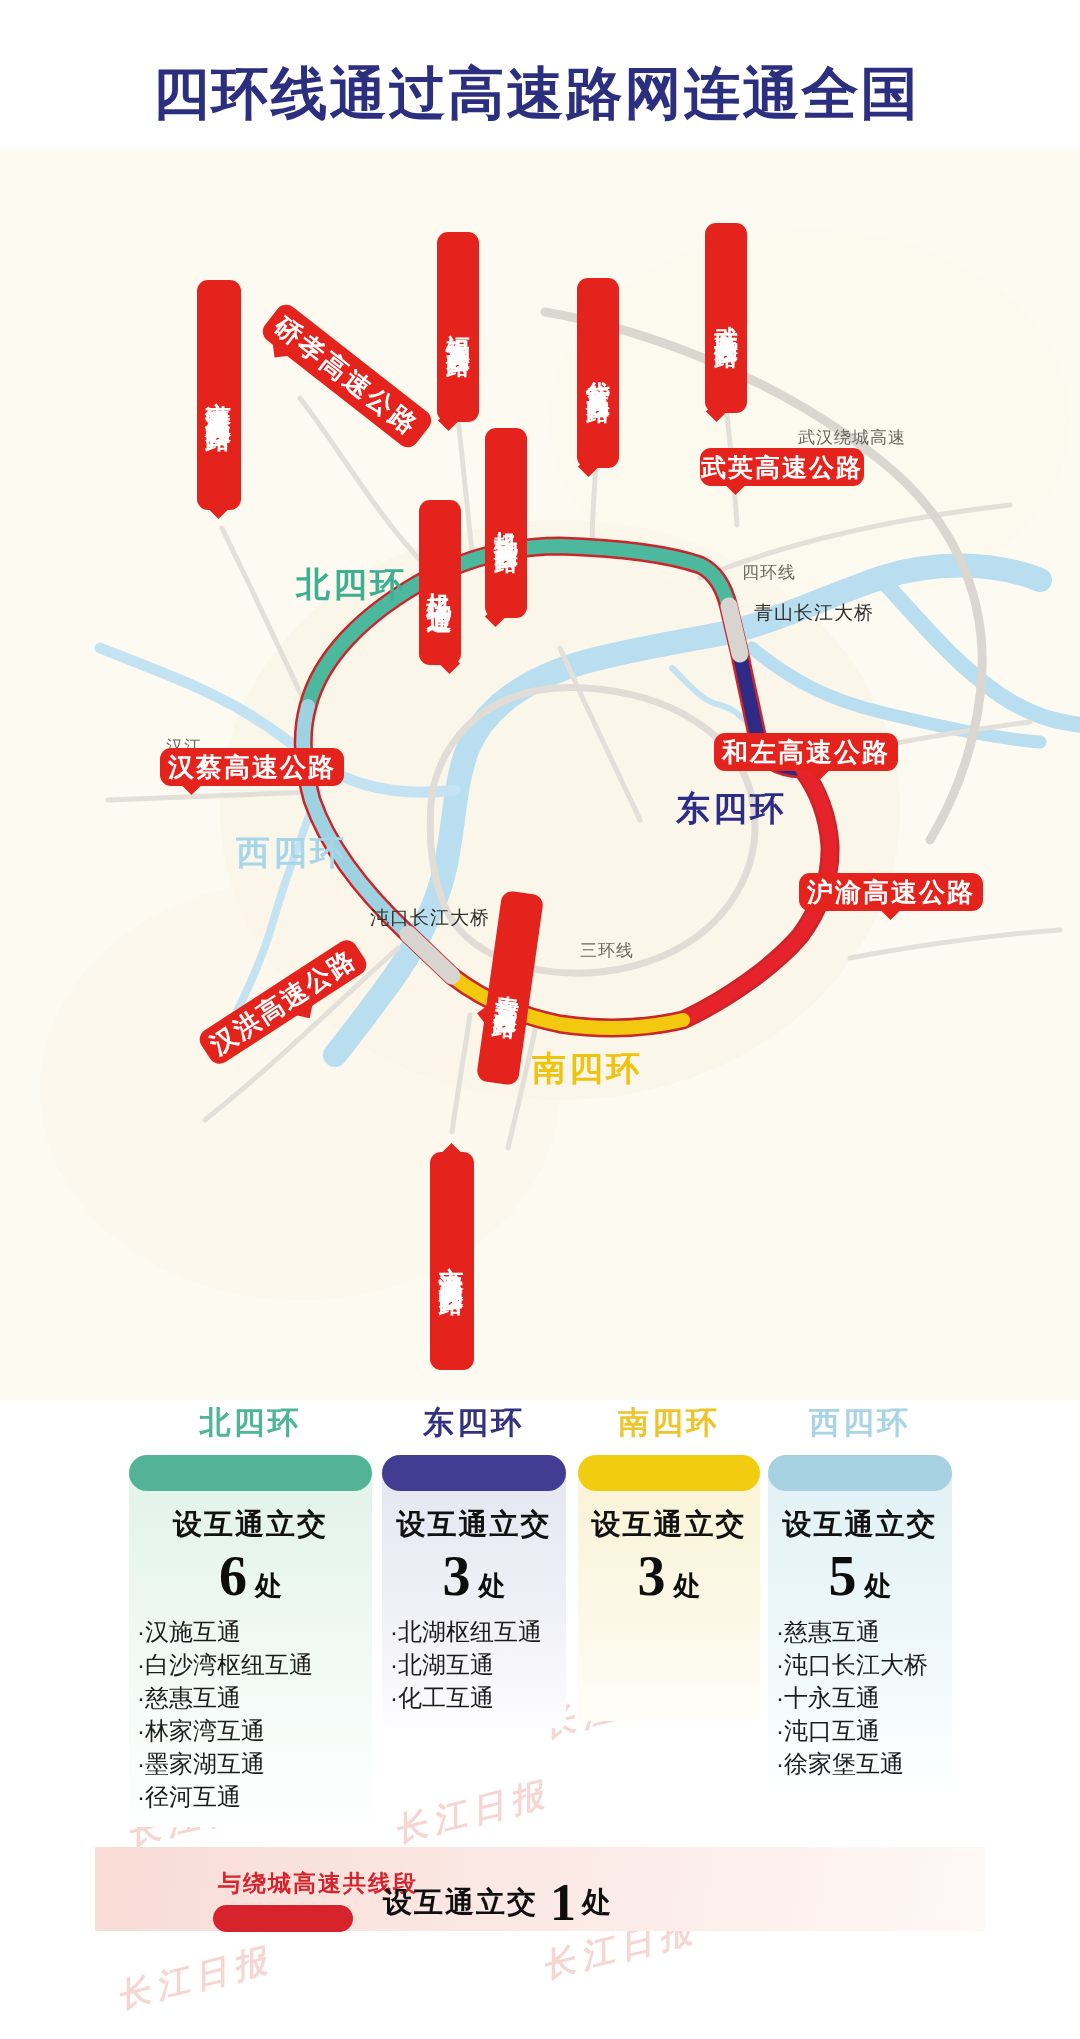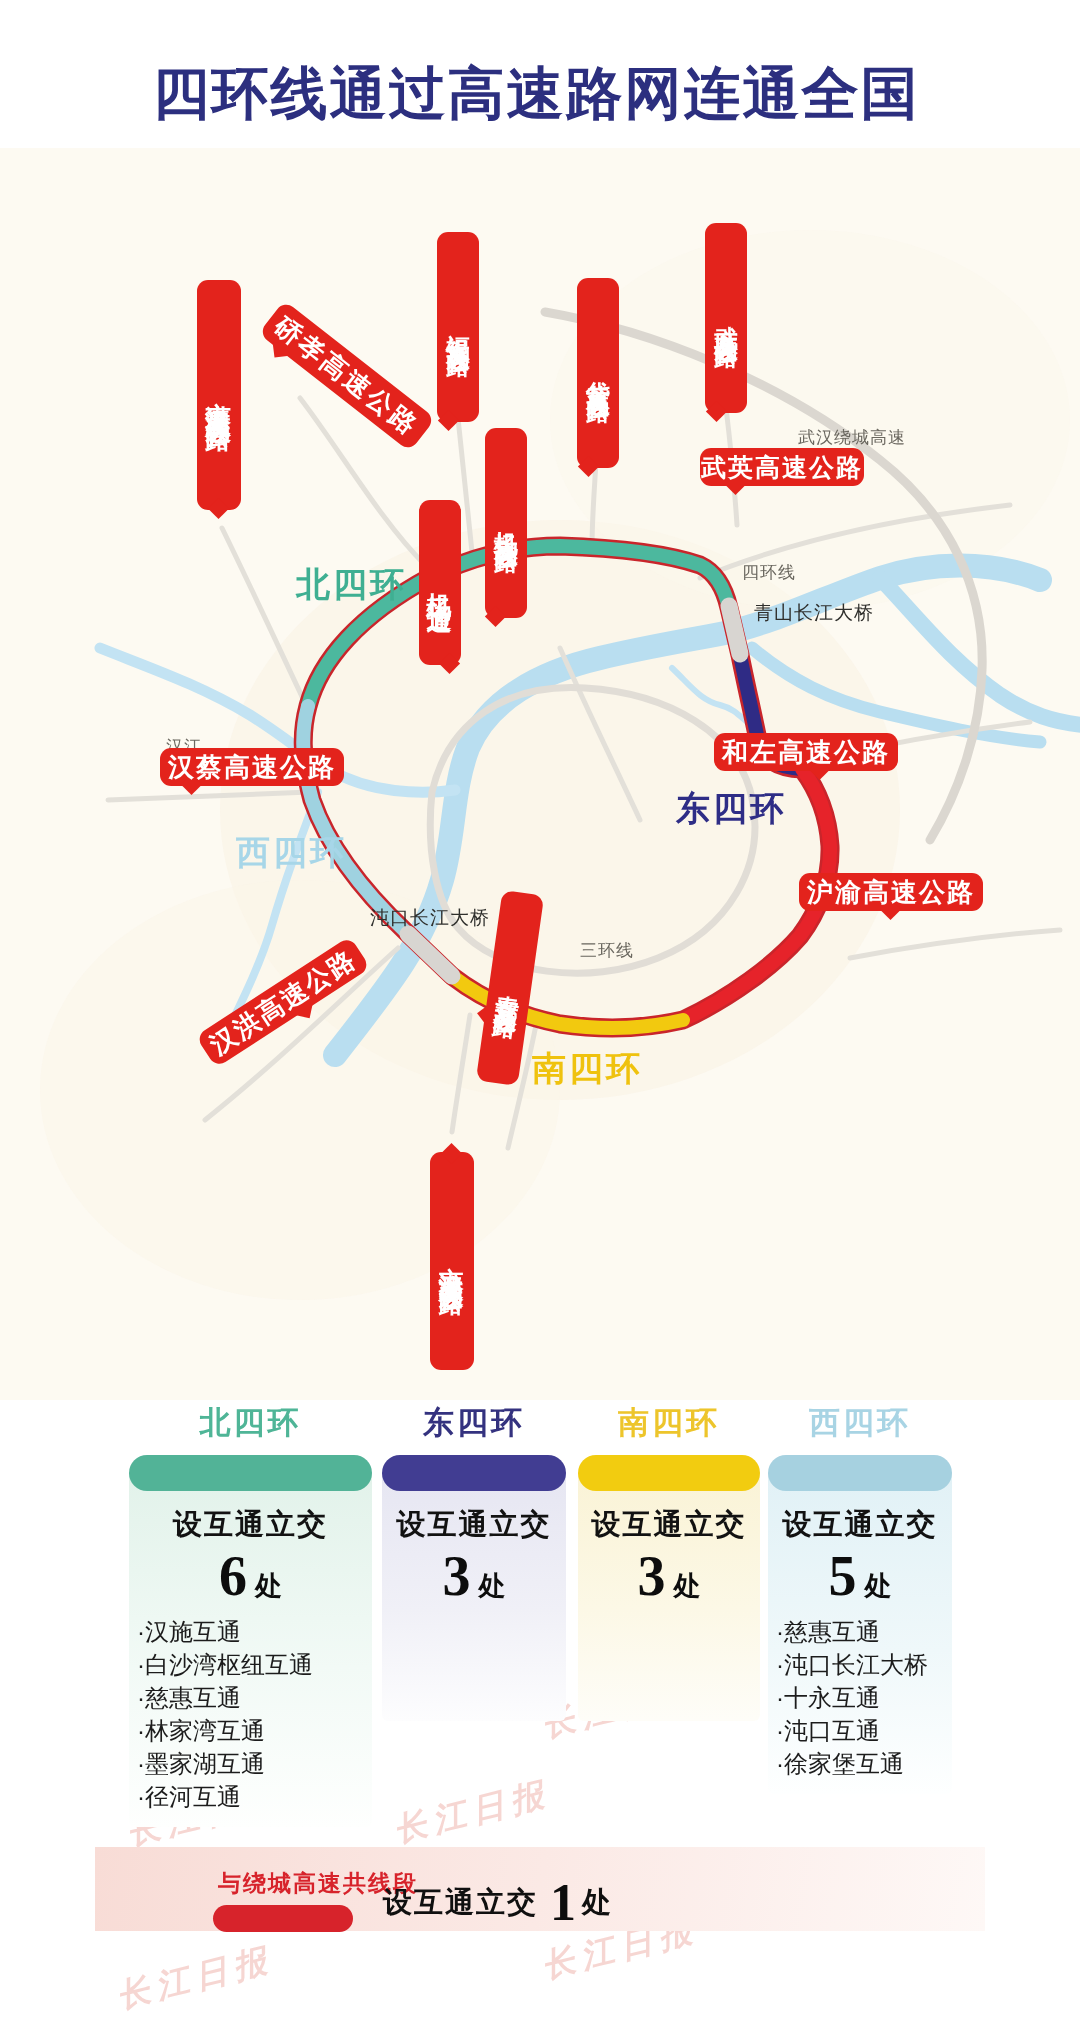--- a/index.html
+++ b/index.html
@@ -212,20 +212,25 @@
   </div>
 
   <div class="card" style="left:382px;width:184px;">
     <div class="bar" style="background:#413D92;"></div>
     <div class="body c2">
       <div class="setlbl">设互通立交</div>
       <div class="cnt">
           <span class="num">3</span>
           <span class="unit">处</span>
         </div>
+      <ul>
+        <li>·北湖枢纽互通</li>
+        <li>·北湖互通</li>
+        <li>·化工互通</li>
+      </ul>
     </div>
   </div>
 
   <div class="card" style="left:578px;width:182px;">
     <div class="bar" style="background:#F2CC10;"></div>
     <div class="body c3">
       <div class="setlbl">设互通立交</div>
       <div class="cnt">
           <span class="num">3</span>
           <span class="unit">处</span>

